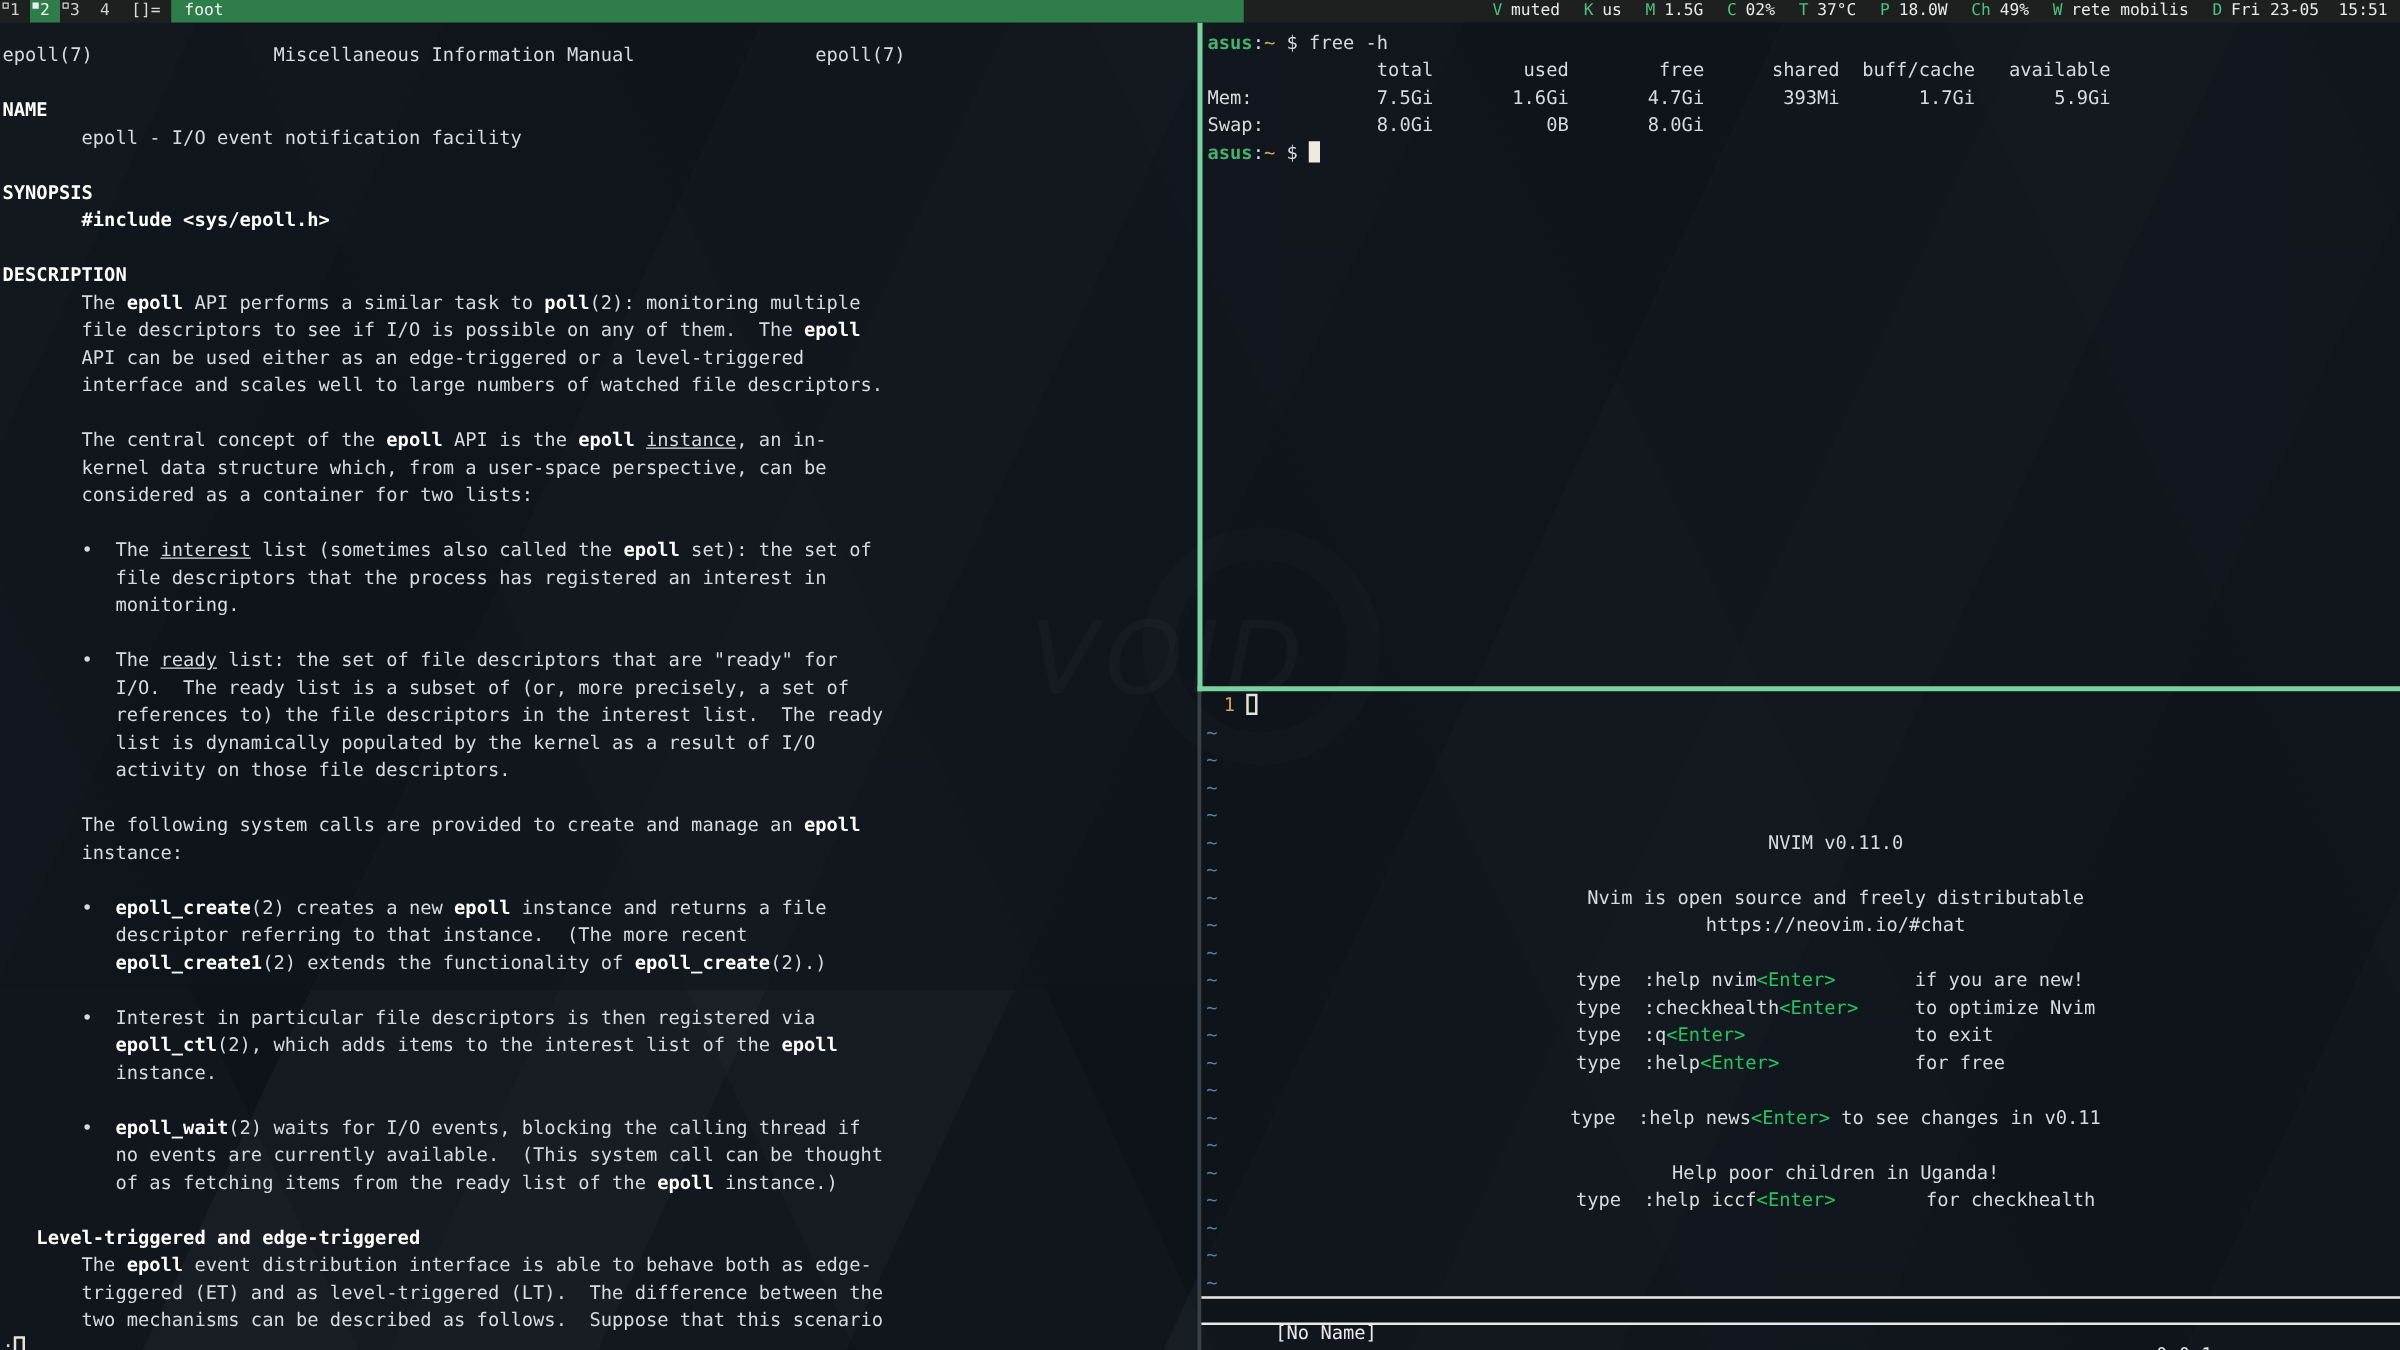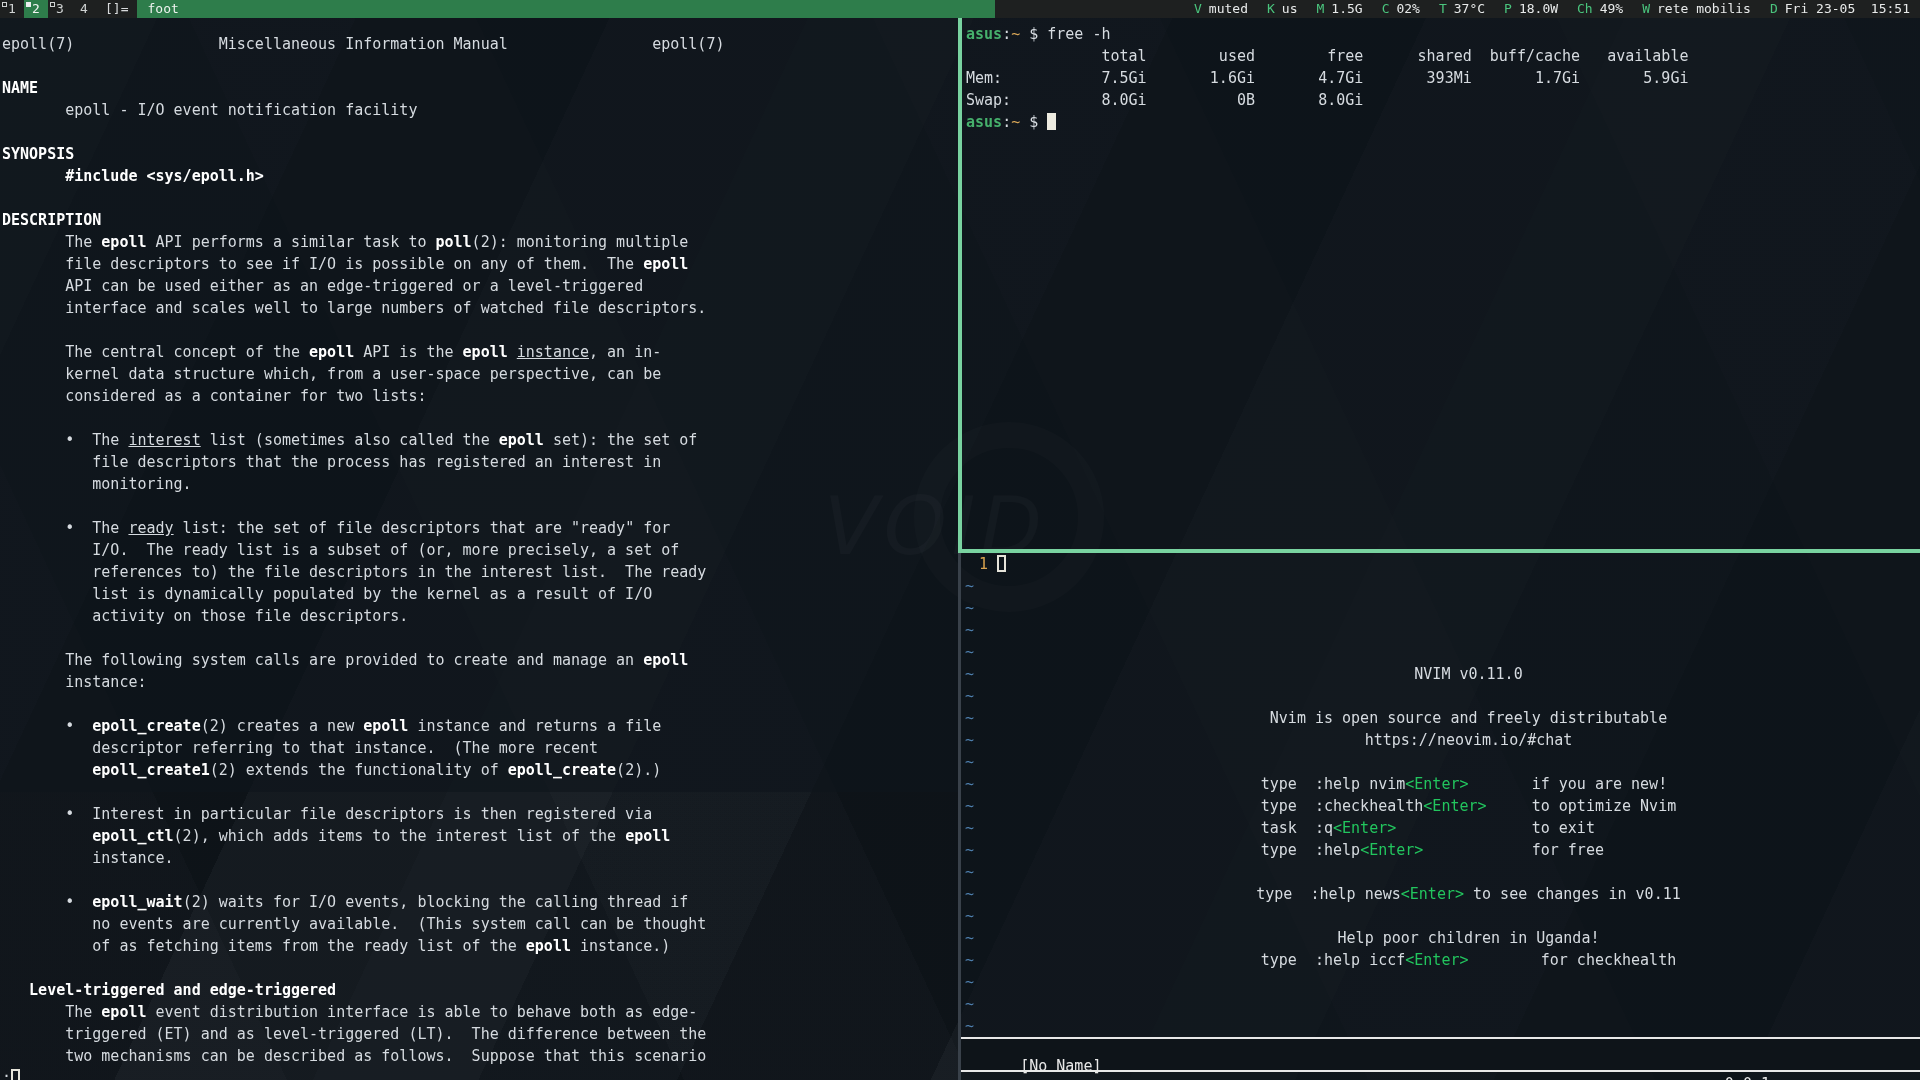--- a/index.html
+++ b/index.html
@@ -62,21 +62,21 @@
   
   #vb-green { position:absolute; left:958px; top:18px;  width:4px;  height:535px; background:#79d3a0; z-index:4; }
   #hb-green { position:absolute; left:958px; top:549px; width:962px; height:4px;  background:#79d3a0; z-index:4; }
   #vb-gray  { position:absolute; left:958px; top:553px; width:3px;  height:527px; background:#39414a; z-index:3; }
 
   
   .tilde { color:#4e7fae; padding-left:4px; }
   .lnum  { display:inline-block; width:27px; text-align:right; color:#d9a34f; }
   .nrow { position:relative; }
   .ncenter { position:absolute; left:0; top:0; width:100%; text-align:center; color:#d6dbe0; white-space:pre;margin-left:28px; }
-  #nvim-status { position:absolute; left:0; top:484px; width:100%; height:35px;
+  #nvim-status { position:absolute; left:0; top:484px; width:100%; height:23px;
                  border-top:2px solid #e8e8e8; border-bottom:2px solid #e8e8e8;
                  background:#0e1419; color:#e8e8e8; font-size:15px; line-height:18px;
                  padding-left:5px; white-space:pre; }
   #nvim-status .ruler  { position:absolute; right:150px; }
 </style>
 </head>
 <body>
 
 <div id="stage">
 
@@ -167,21 +167,21 @@
         <div class="nrow"><span class="tilde">~</span></div>
         <div class="nrow"><span class="tilde">~</span></div>
         <div class="nrow"><span class="tilde">~</span></div>
         <div class="nrow"><span class="tilde">~</span><div class="ncenter"><span>NVIM v0.11.0</span></div></div>
         <div class="nrow"><span class="tilde">~</span><div class="ncenter"><span></span></div></div>
         <div class="nrow"><span class="tilde">~</span><div class="ncenter"><span>Nvim is open source and freely distributable</span></div></div>
         <div class="nrow"><span class="tilde">~</span><div class="ncenter"><span>https://neovim.io/#chat</span></div></div>
         <div class="nrow"><span class="tilde">~</span><div class="ncenter"><span></span></div></div>
         <div class="nrow"><span class="tilde">~</span><div class="ncenter"><span>type  :help nvim</span><span class="c">&lt;Enter&gt;</span><span>       if you are new! </span></div></div>
         <div class="nrow"><span class="tilde">~</span><div class="ncenter"><span>type  :checkhealth</span><span class="c">&lt;Enter&gt;</span><span>     to optimize Nvim</span></div></div>
-        <div class="nrow"><span class="tilde">~</span><div class="ncenter"><span>task  :q</span><span class="c">&lt;Enter&gt;</span><span>               to exit         </span></div></div>
+        <div class="nrow"><span class="tilde">~</span><div class="ncenter"><span>type  :q</span><span class="c">&lt;Enter&gt;</span><span>               to exit         </span></div></div>
         <div class="nrow"><span class="tilde">~</span><div class="ncenter"><span>type  :help</span><span class="c">&lt;Enter&gt;</span><span>            for free        </span></div></div>
         <div class="nrow"><span class="tilde">~</span><div class="ncenter"><span></span></div></div>
         <div class="nrow"><span class="tilde">~</span><div class="ncenter"><span>type  :help news</span><span class="c">&lt;Enter&gt;</span><span> to see changes in v0.11</span></div></div>
         <div class="nrow"><span class="tilde">~</span><div class="ncenter"><span></span></div></div>
         <div class="nrow"><span class="tilde">~</span><div class="ncenter"><span>Help poor children in Uganda!</span></div></div>
         <div class="nrow"><span class="tilde">~</span><div class="ncenter"><span>type  :help iccf</span><span class="c">&lt;Enter&gt;</span><span>        for checkhealth</span></div></div>
         <div class="nrow"><span class="tilde">~</span></div>
         <div class="nrow"><span class="tilde">~</span></div>
         <div class="nrow"><span class="tilde">~</span></div>
       </div>

